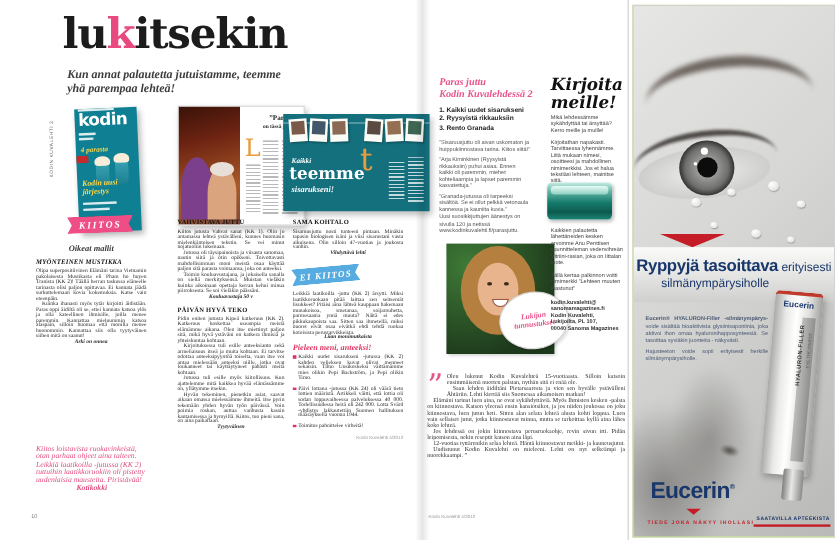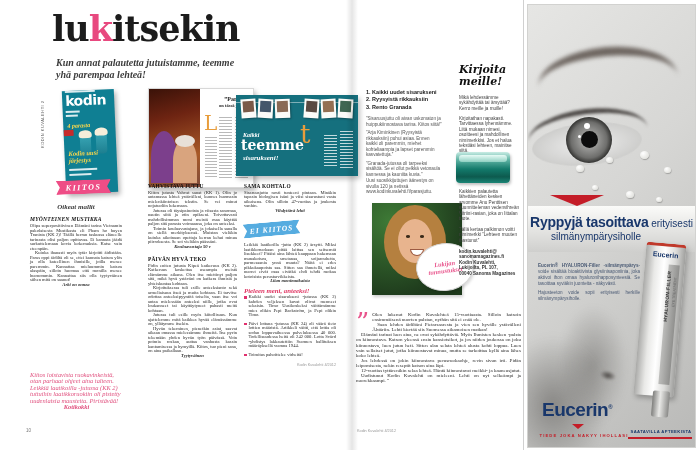--- a/index.html
+++ b/index.html
@@ -100,21 +100,21 @@
   .hair{position:absolute;left:12px;top:2px;width:62px;height:74px;background:#b5803f;border-radius:50%;}
   .face{position:absolute;left:26px;top:16px;width:34px;height:44px;background:#e8b48e;border-radius:50%;}
   .smile{position:absolute;left:38px;top:46px;width:12px;height:5px;background:#fff;
          border:0.5px solid #9c5a42;border-radius:0 0 8px 8px;}
   .eyeL,.eyeR{position:absolute;top:32px;width:4px;height:2.5px;background:#3a2a1a;border-radius:50%;}
   .bubble{left:416px;top:243px;width:56px;height:46px;background:#fff;border:1px solid #d8d8d8;
           border-radius:50%;box-shadow:1px 2px 3px rgba(0,0,0,.15);transform:rotate(-7deg);
           display:flex;align-items:center;justify-content:center;text-align:center;}
   .bubble span{color:#e8548c;font-style:italic;font-weight:bold;font-size:6.4px;line-height:1.15;}
   .wm-head{left:459px;top:64px;width:60px;font-family:"DejaVu Serif",serif;font-weight:bold;
-           font-style:italic;font-size:11px;line-height:1.05;color:#111;text-align:left;}
+           font-style:italic;font-size:14px;line-height:1.05;color:#111;text-align:left;}
   .wm{font-family:"Liberation Sans",sans-serif;font-size:4.6px;line-height:5.4px;color:#444;text-align:left;}
   .vitriini{left:456px;top:152px;width:54px;height:31px;border-radius:4px;
             background:linear-gradient(180deg,#c8ece4 0%,#5fb3a4 25%,#137a6b 55%,#0d5a4e 80%,#1a8576 100%);
             box-shadow:1px 2px 3px rgba(0,0,0,.25);}
   .vitlid{position:absolute;left:3px;top:3px;width:48px;height:7px;border-radius:3px;
           background:linear-gradient(180deg,#e8fbf6,#8fd0c2);}
   .addr{font-weight:bold;color:#333;}
   .tname{left:356px;top:298px;width:170px;font-family:"DejaVu Serif",serif;font-weight:bold;
          font-style:italic;font-size:8.5px;color:#111;text-align:left;}
   .tbody{left:356px;top:312px;width:165px;font-size:5px;line-height:5.1px;text-align:justify;color:#2a2a2a;}
@@ -310,20 +310,24 @@
     <div class="corr">
         <span class="sq"></span>
         <span>Toimitus pahoittelee virheitä!</span>
       </div>
     <div class="pfoot" style="text-align:right;margin-top:6px;">Kodin Kuvalehti 4/2012</div>
   </div>
 
   <div class="abs gutter"></div>
   <div class="abs pageedge"></div>
 
+  <div class="abs bs-head">
+    <div>Paras juttu</div>
+    <div>Kodin Kuvalehdessä 2</div>
+  </div>
   <div class="abs bs-rank">
     <div>1. Kaikki uudet sisarukseni</div>
     <div>2. Ryysyistä rikkauksiin</div>
     <div>3. Rento Granada</div>
   </div>
   <div class="abs bs-quotes">
     <p>”Sisaruusjuttu oli aivan uskomaton ja huippukiinnostava tarina. Kiitos siitä!”</p>
     <p>”Arja Kiminkinen (Ryysyistä rikkauksiin) puhui asiaa. Ennen kaikki oli paremmin, miehet kohteliaampia ja lapset paremmin kasvatettuja.”</p>
     <p>”Granada-jutussa oli tarpeeksi sisältöä. Se ei ollut pelkkä vetonaula kannessa ja kauniita kuvia.”</p>
   </div>

